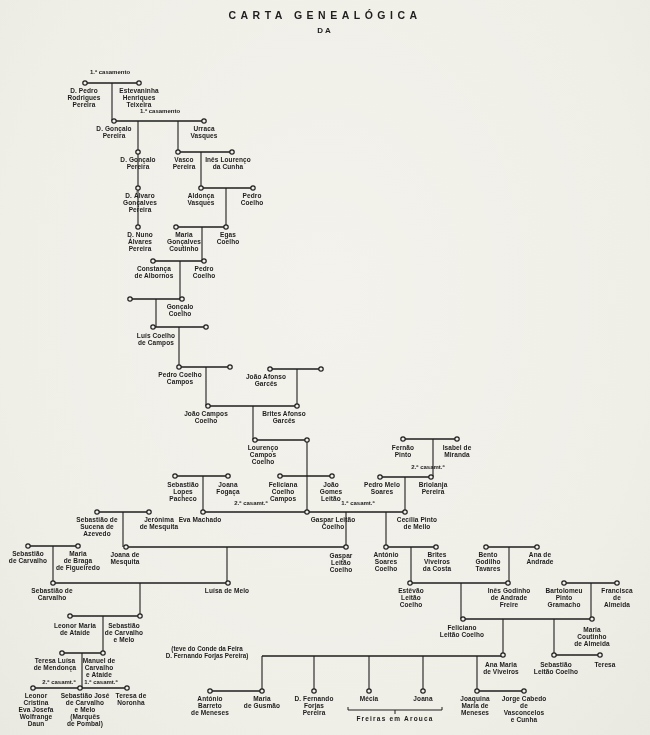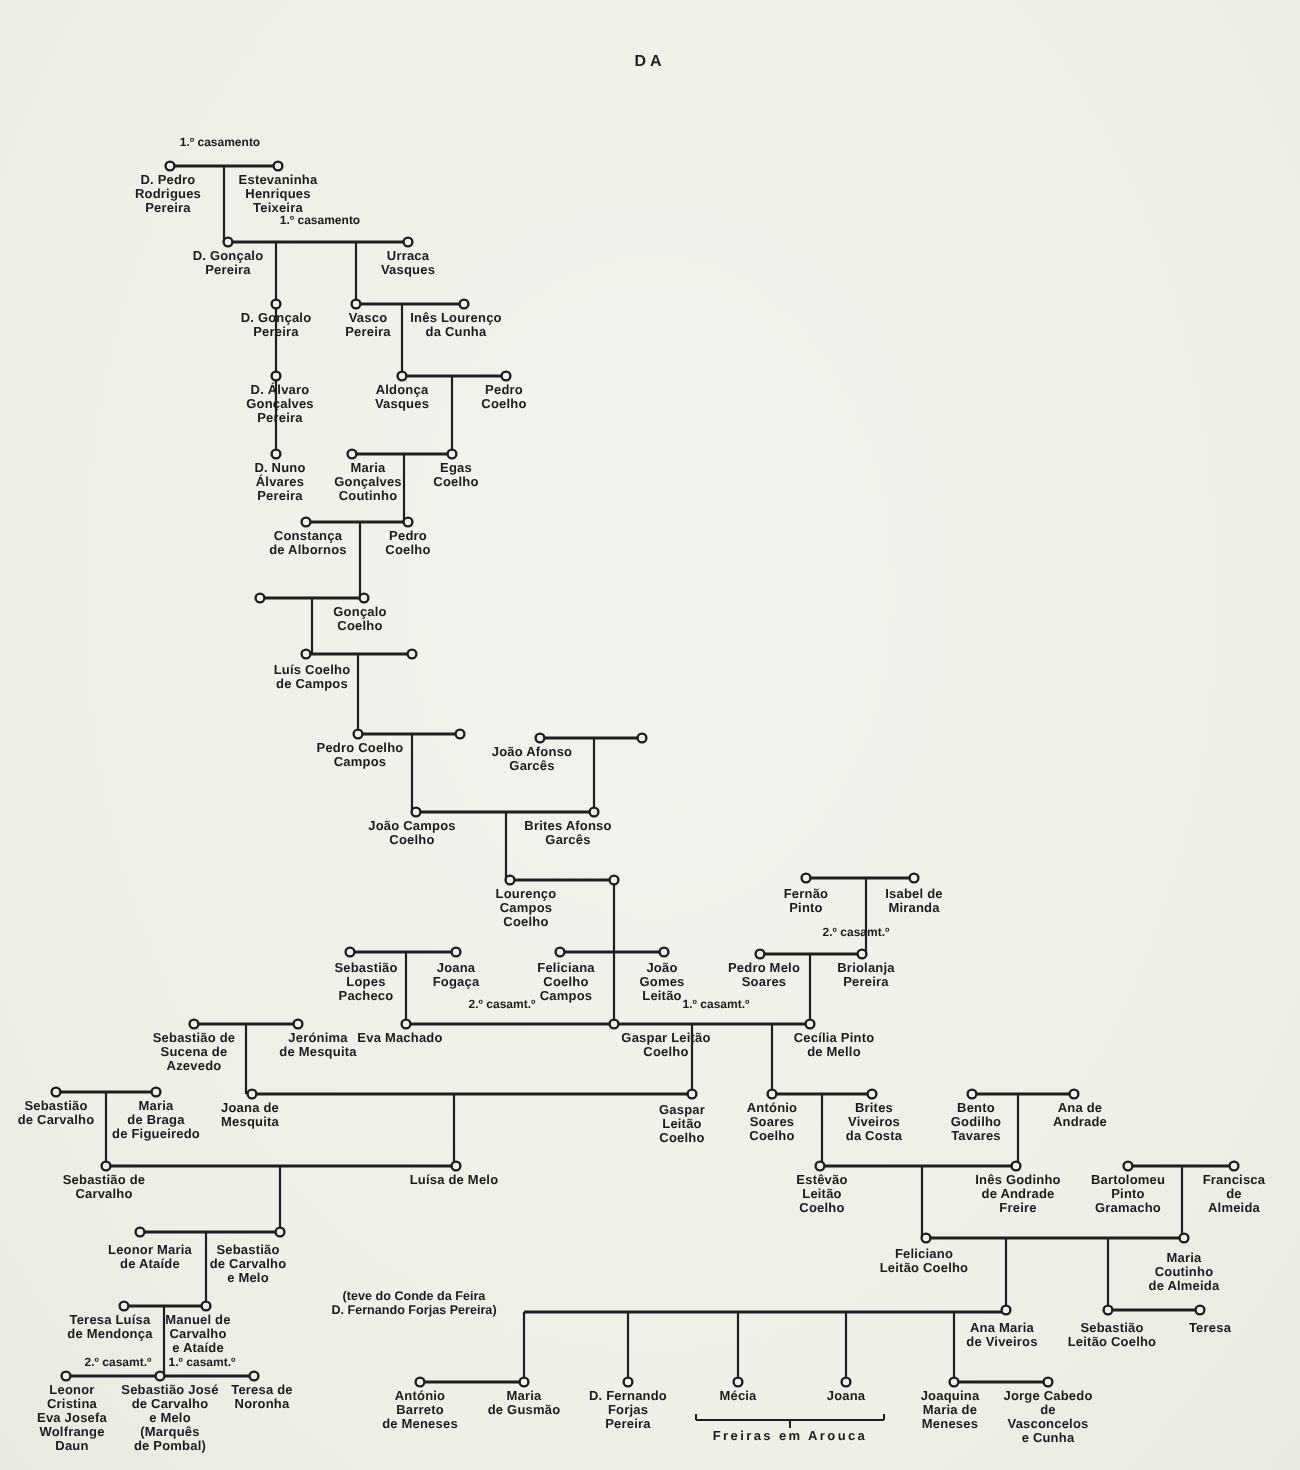--- a/index.html
+++ b/index.html
@@ -24,20 +24,21 @@
   }
   .person{font-size:6.5px;line-height:7px;letter-spacing:0.1px;}
   .mlabel{font-size:6px;line-height:6.5px;}
   .note{font-size:6.3px;line-height:7px;}
   .caption{font-size:6.5px;line-height:7px;letter-spacing:1.2px;}
 </style>
 </head>
 <body>
 
 <div class="stage">
+  <div class="title1">CARTA GENEALÓGICA</div>
   <div class="title2">DA</div>
   <svg id="tree-svg" class="lines" width="650" height="735">
       <line x1="85" y1="83" x2="139" y2="83" stroke="#1e1e1e" stroke-width="1.6"></line>
       <line x1="114" y1="121" x2="204" y2="121" stroke="#1e1e1e" stroke-width="1.6"></line>
       <line x1="178" y1="152" x2="232" y2="152" stroke="#1e1e1e" stroke-width="1.6"></line>
       <line x1="201" y1="188" x2="253" y2="188" stroke="#1e1e1e" stroke-width="1.6"></line>
       <line x1="176" y1="227" x2="226" y2="227" stroke="#1e1e1e" stroke-width="1.6"></line>
       <line x1="153" y1="261" x2="204" y2="261" stroke="#1e1e1e" stroke-width="1.6"></line>
       <line x1="130" y1="299" x2="182" y2="299" stroke="#1e1e1e" stroke-width="1.6"></line>
       <line x1="153" y1="327" x2="206" y2="327" stroke="#1e1e1e" stroke-width="1.6"></line>

